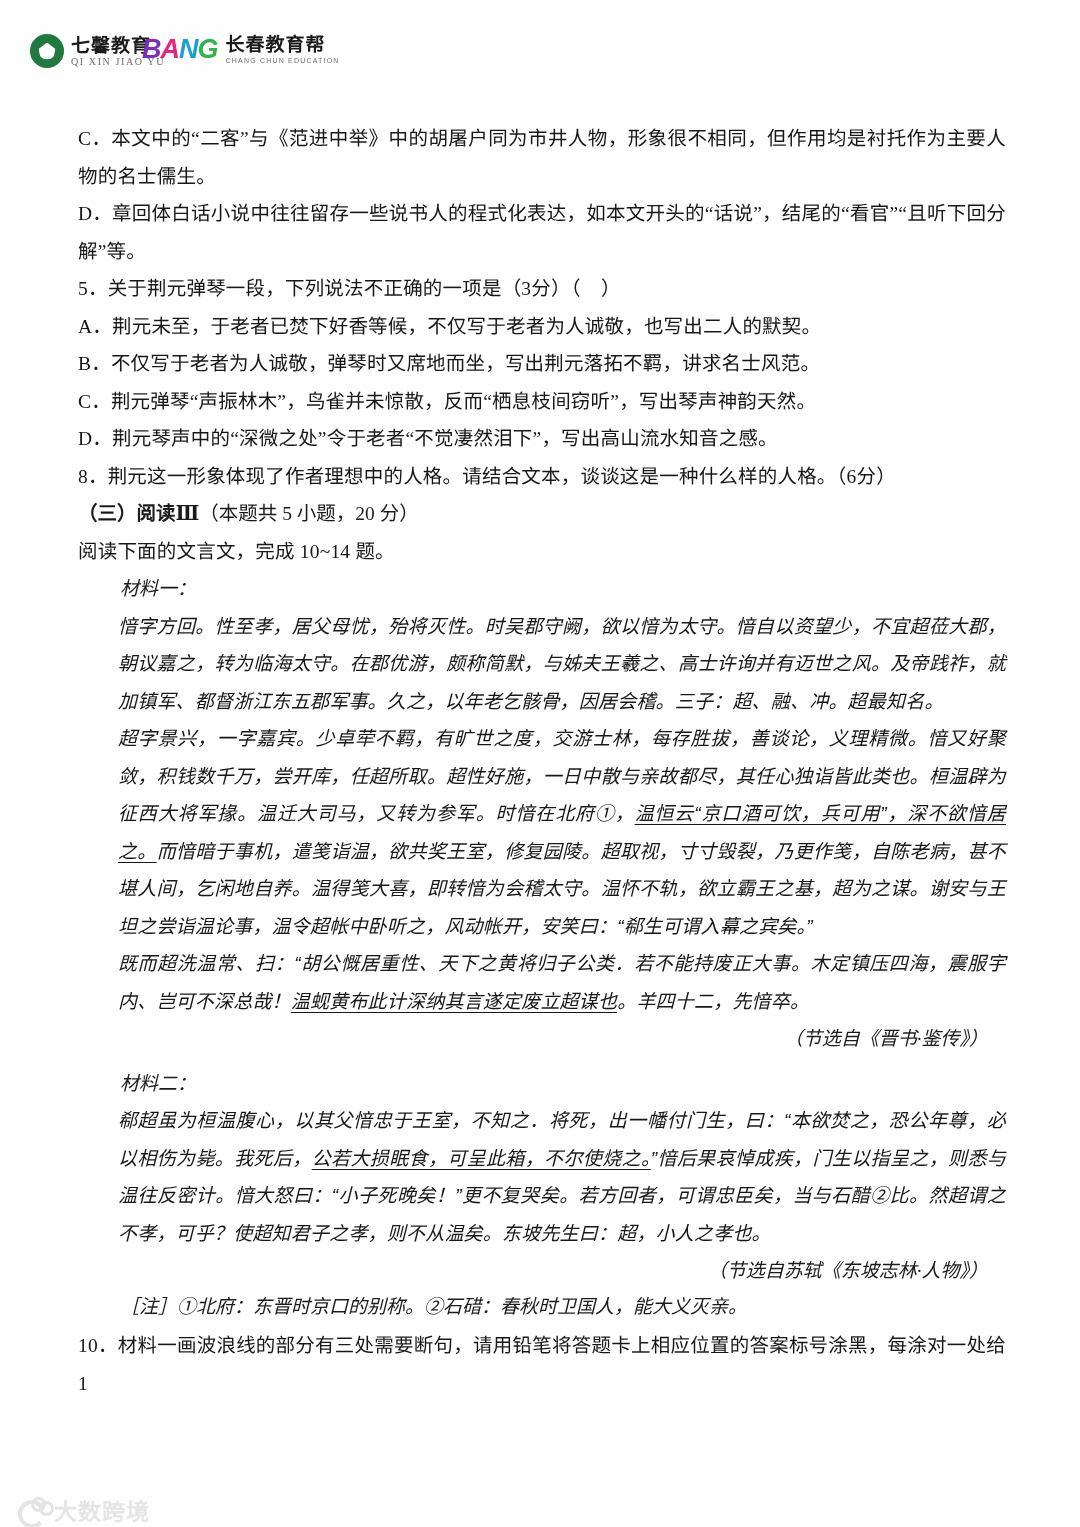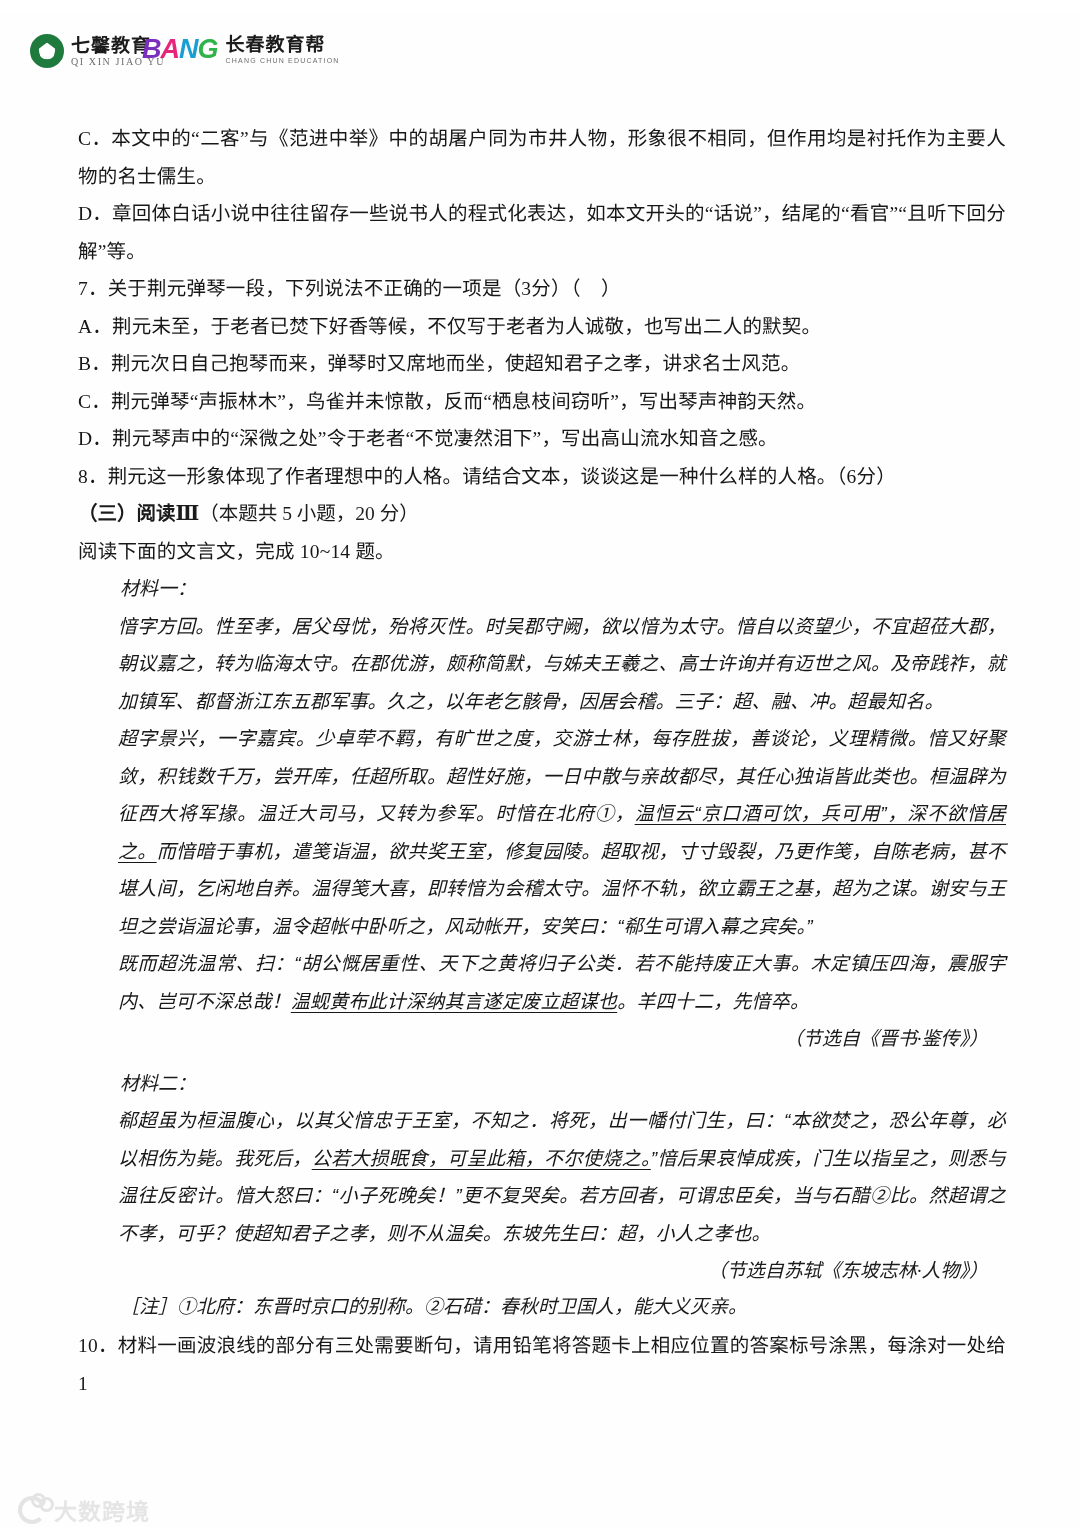--- a/index.html
+++ b/index.html
@@ -172,21 +172,21 @@
     padding-left: 42px;
   }
   .gap-s { height: 7px; }
 
   
   #watermark-bottom {
     position: absolute;
     left: 18px;
     bottom: 12px;
     display: flex;
-    align-items: flex-start;
+    align-items: center;
     opacity: 0.95;
     pointer-events: none;
   }
   .wm-mark {
     position: relative;
     width: 30px; height: 26px;
     margin-right: 6px;
   }
   .wm-mark .c {
     position: absolute;
@@ -236,23 +236,23 @@
       </div>
     </div>
 
   </div>
 
   <div id="content">
 
     <div class="line opt">C．本文中的“二客”与《范进中举》中的胡屠户同为市井人物，形象很不相同，但作用均是衬托作为主要人物的名士儒生。</div>
     <div class="line opt">D．章回体白话小说中往往留存一些说书人的程式化表达，如本文开头的“话说”，结尾的“看官”“且听下回分解”等。</div>
 
-    <div class="line qnum">7．关于荆元弹琴一段，下列说法不正确的一项是（3分）（    ）</div>
+    <div class="line qnum">5．关于荆元弹琴一段，下列说法不正确的一项是（3分）（    ）</div>
     <div class="line opt">A．荆元未至，于老者已焚下好香等候，不仅写于老者为人诚敬，也写出二人的默契。</div>
-    <div class="line opt">B．荆元次日自己抱琴而来，弹琴时又席地而坐，使超知君子之孝，讲求名士风范。</div>
+    <div class="line opt">B．不仅写于老者为人诚敬，弹琴时又席地而坐，写出荆元落拓不羁，讲求名士风范。</div>
     <div class="line opt">C．荆元弹琴“声振林木”，鸟雀并未惊散，反而“栖息枝间窃听”，写出琴声神韵天然。</div>
     <div class="line opt">D．荆元琴声中的“深微之处”令于老者“不觉凄然泪下”，写出高山流水知音之感。</div>
 
     <div class="line qnum">8．荆元这一形象体现了作者理想中的人格。请结合文本，谈谈这是一种什么样的人格。（6分）</div>
 
     <div class="sec-head"><span>（三）阅读Ⅲ</span><span class="normal">（本题共 5 小题，20 分）</span></div>
 
     <div class="line">阅读下面的文言文，完成 10~14 题。</div>
 
     <div class="mat-label">材料一：</div>

